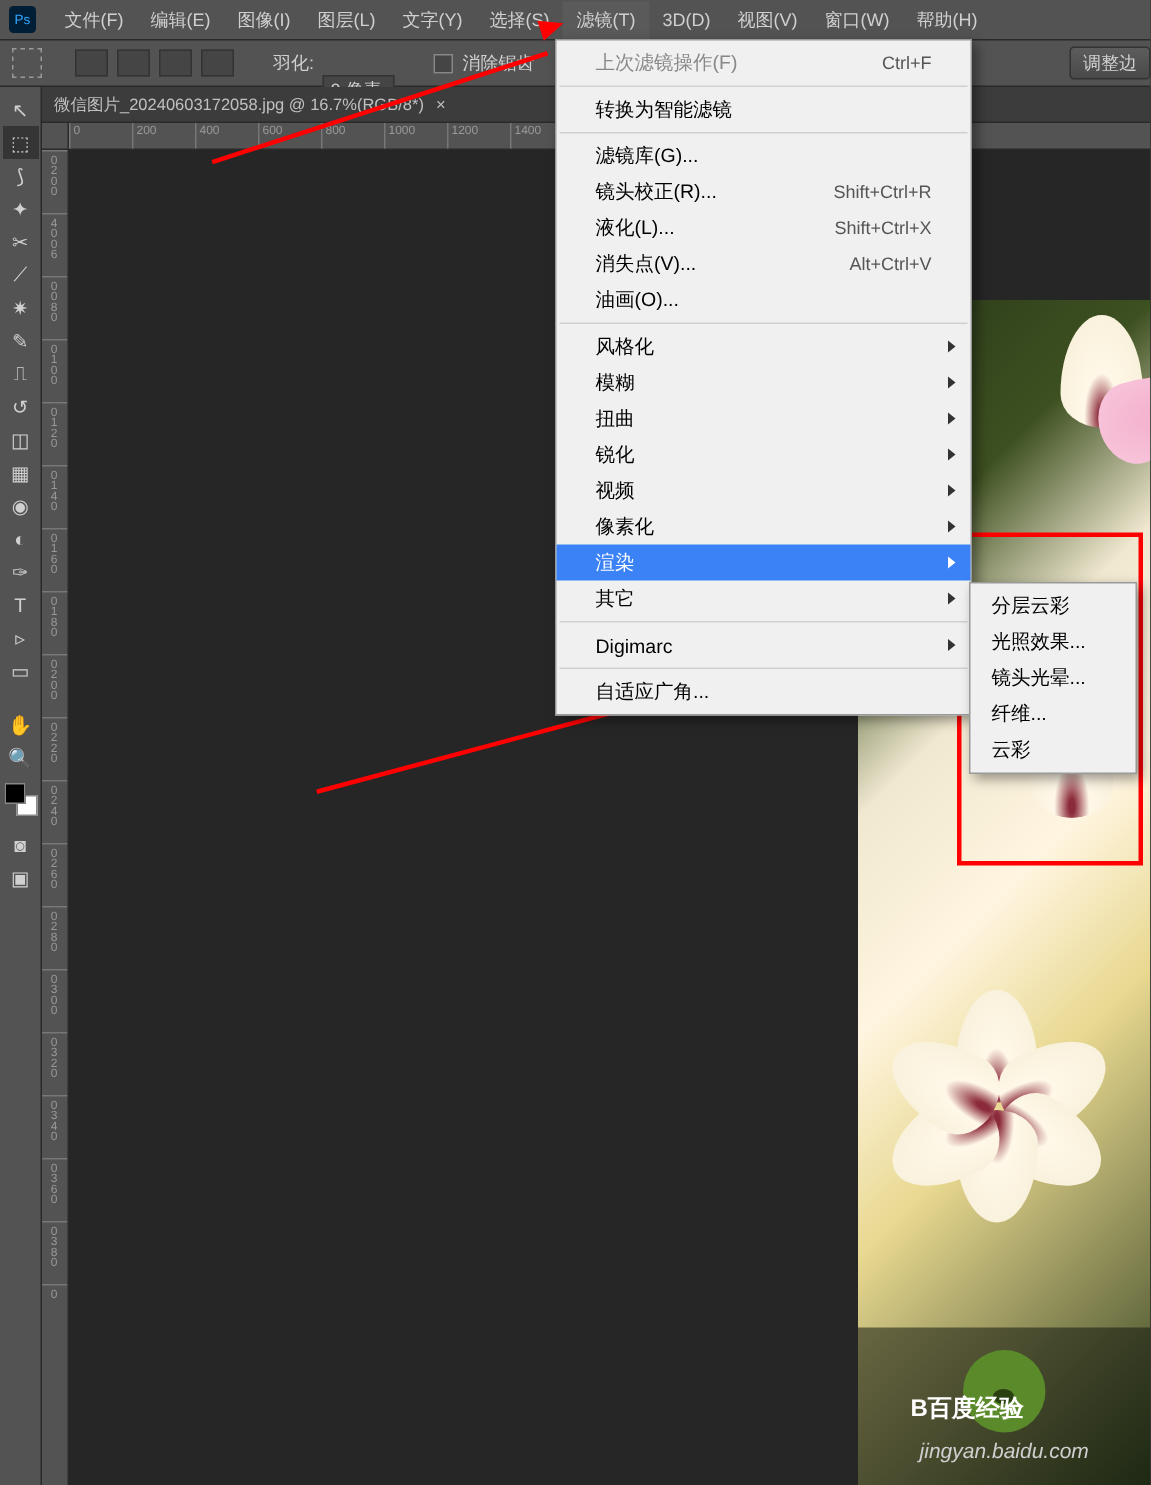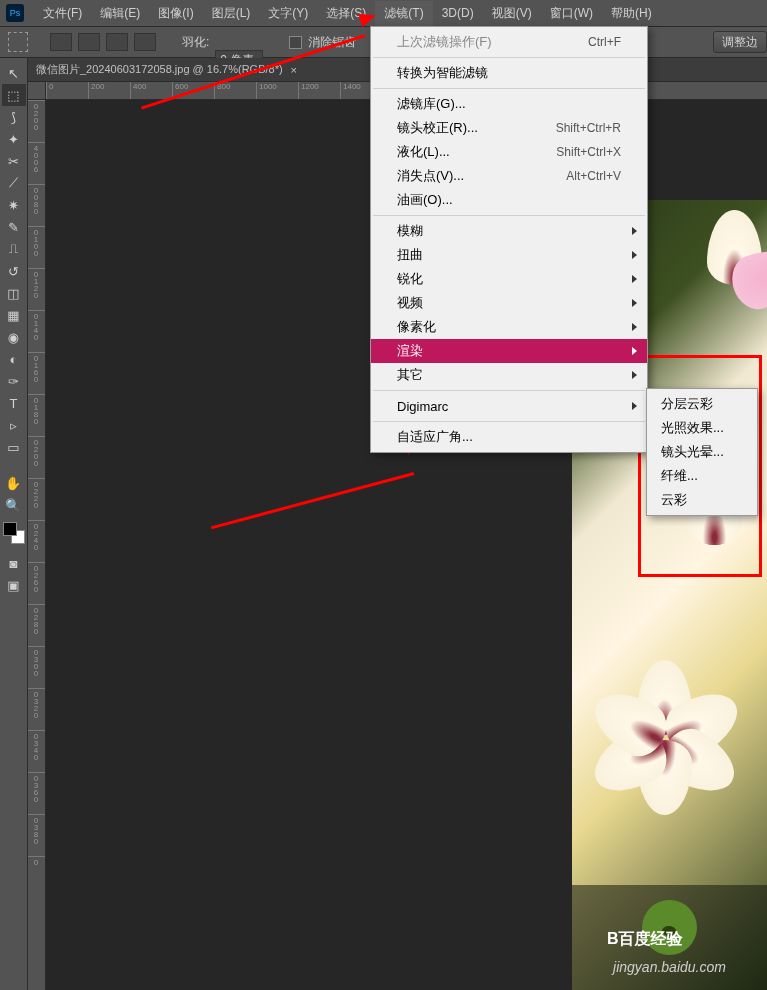--- a/index.html
+++ b/index.html
@@ -68,21 +68,21 @@
     .arrow-red { position: absolute; pointer-events: none; }
     .arrow1 { top: 10px; left: 330px; width: 0; height: 0; }
     .arrow1-line { position: absolute; top: 24px; left: -200px; width: 235px; height: 3px; background: red; transform: rotate(-18deg); transform-origin: right center; }
     .arrow1-head { position: absolute; top: 1px; left: 30px; width: 0; height: 0; border-left: 16px solid red; border-top: 7px solid transparent; border-bottom: 7px solid transparent; transform: rotate(-18deg); }
     .arrow2-line { position: absolute; top: 372px; left: 158px; width: 210px; height: 3px; background: red; transform: rotate(-15deg); transform-origin: right center; }
     .arrow2-head { position: absolute; top: 339px; left: 360px; width: 0; height: 0; border-left: 16px solid red; border-top: 7px solid transparent; border-bottom: 7px solid transparent; transform: rotate(-15deg); }
 
     .dropdown { position: absolute; top: 26px; left: 370px; width: 278px; background: #f0f0f0; border: 1px solid #999; box-shadow: 3px 3px 8px rgba(0,0,0,0.4); z-index: 100; padding: 3px 0; }
     .dd-item { height: 24px; display: flex; align-items: center; justify-content: space-between; padding: 0 26px 0 26px; color: #000; font-size: 13px; cursor: pointer; position: relative; text-align: right; }
     .dd-item.disabled { color: #888; }
-    .dd-item.highlight { background: #be185d; color: #fff; }
+    .dd-item.highlight { background: #3b82f6; color: #fff; }
     .dd-sep { height: 1px; background: #d0d0d0; margin: 3px 2px; }
     .dd-shortcut { color: #555; font-size: 12px; }
     .dd-arrow { position: absolute; right: 10px; width: 0; height: 0; border-left: 5px solid #333; border-top: 4px solid transparent; border-bottom: 4px solid transparent; }
     .dd-item.highlight .dd-arrow { border-left-color: #fff; }
 
     .submenu { position: absolute; top: 388px; left: 646px; width: 112px; background: #f0f0f0; border: 1px solid #999; box-shadow: 3px 3px 8px rgba(0,0,0,0.4); z-index: 101; padding: 3px 0; }
     .submenu .dd-item { padding: 0 14px; }
 
     .red-box { position: absolute; top: 355px; left: 638px; width: 124px; height: 222px; border: 3px solid red; z-index: 99; pointer-events: none; }
   </style>
@@ -352,20 +352,24 @@
   </div>
   <div class="dd-item">
     <span>消失点(V)...</span>
     <span class="dd-shortcut">Alt+Ctrl+V</span>
   </div>
   <div class="dd-item">
       <span>油画(O)...</span>
     </div>
   <div class="dd-sep"></div>
   <div class="dd-item">
+      <span>风格化</span>
+      <span class="dd-arrow"></span>
+    </div>
+  <div class="dd-item">
       <span>模糊</span>
       <span class="dd-arrow"></span>
     </div>
   <div class="dd-item">
       <span>扭曲</span>
       <span class="dd-arrow"></span>
     </div>
   <div class="dd-item">
       <span>锐化</span>
       <span class="dd-arrow"></span>

